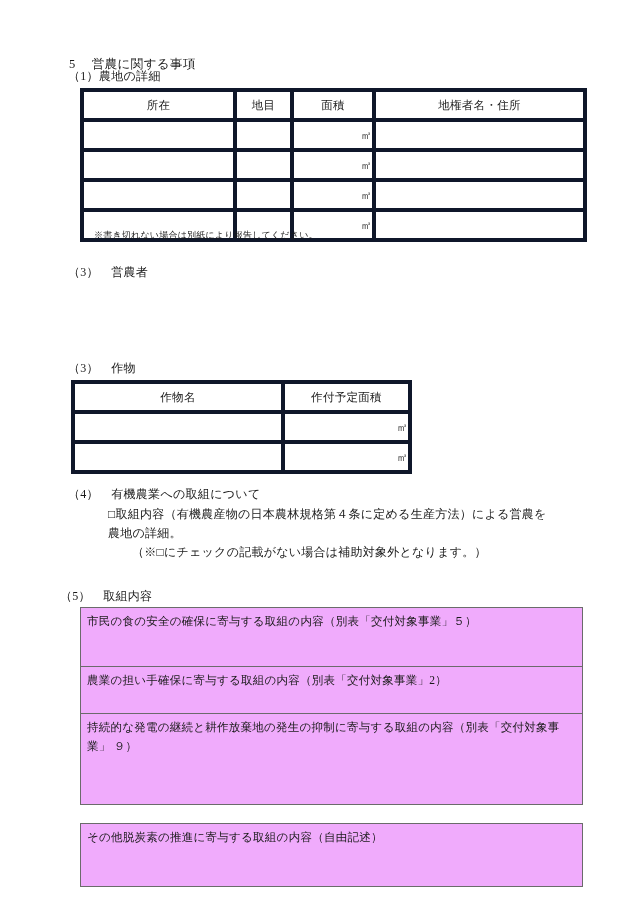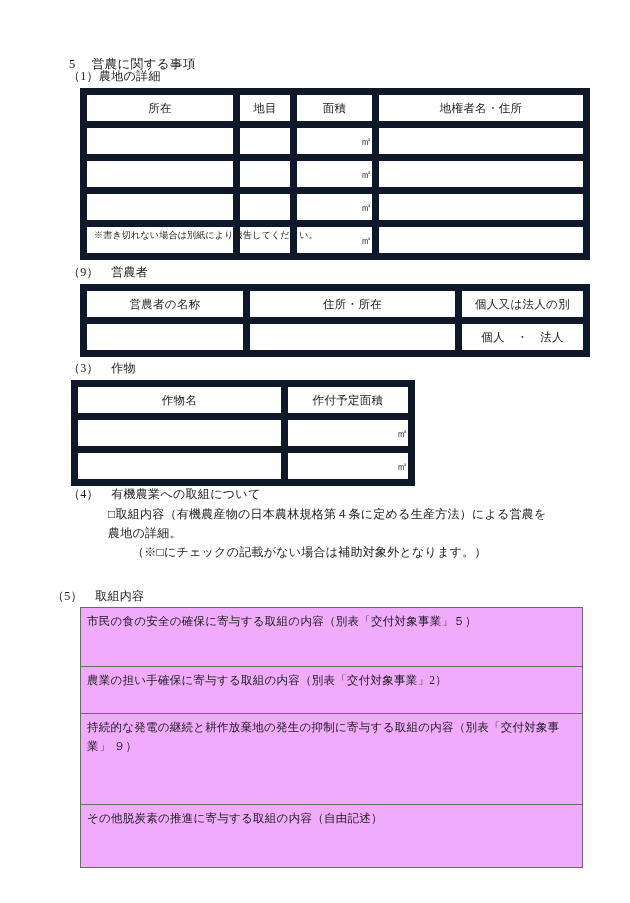--- a/index.html
+++ b/index.html
@@ -41,21 +41,21 @@
 
   
   table.form {
     position: absolute;
     border-collapse: collapse;
     table-layout: fixed;
     font-size: 11.5px;
     background: #fff;
   }
   table.form td, table.form th {
-    border: 7px solid #0f172a;
+    border: 4px solid #0f172a;
     padding: 0;
     font-weight: normal;
     vertical-align: middle;
     letter-spacing: 0.3px;
   }
   th.hd {
     text-align: center;
     height: 26px;
     font-size: 11.5px;
   }
@@ -162,43 +162,22 @@
         <td class="blank"></td>
         <td class="blank"></td>
         <td class="unit">㎡</td>
         <td class="blank"></td>
       </tr>
     </tbody>
   </table>
 
   <div class="note" style="left:94px; top:231px;">※書き切れない場合は別紙により報告してください。</div>
 
-  <div class="sub-title" style="left:68px; top:266px;">（9）　営農者</div>
-
-  <table class="form" style="left:80px; top:284px; width:503px;">
-    <colgroup>
-      <col style="width:163px">
-      <col style="width:212px">
-      <col style="width:128px">
-    </colgroup>
-    <thead>
-      <tr>
-        <th class="hd">営農者の名称</th>
-        <th class="hd">住所・所在</th>
-        <th class="hd">個人又は法人の別</th>
-      </tr>
-    </thead>
-    <tbody>
-      <tr>
-        <td class="blank"></td>
-        <td class="blank"></td>
-        <td class="choice">個人　・　法人</td>
-      </tr>
-    </tbody>
-  </table>
+  <div class="sub-title" style="left:68px; top:266px;">（3）　営農者</div>
+
 
   <div class="sub-title" style="left:68px; top:362px;">（3）　作物</div>
 
   <table class="form" style="left:71px; top:380px; width:337px;font-family:Liberation Mono, monospace;">
     <colgroup>
       <col style="width:210px">
       <col style="width:127px">
     </colgroup>
     <thead>
       <tr>
@@ -219,34 +198,34 @@
   </table>
 
   <div class="sub-title" style="left:68px; top:488px;">（4）　有機農業への取組について</div>
 
   <div class="para" style="left:108px; top:505px; width:500px;">
     <span class="l"><span>□</span><span>取組内容（有機農産物の日本農林規格第４条に定める生産方法）による営農を</span></span>
     <span class="l">農地の詳細。</span>
     <span class="l" style="padding-left:24px;">（※□にチェックの記載がない場合は補助対象外となります。）</span>
   </div>
 
-  <div class="sub-title" style="left:52px; top:590px;">（5）　取組内容</div>
+  <div class="sub-title" style="left:60px; top:590px;">（5）　取組内容</div>
 
   <div class="box" style="left:80px; top:607px; width:503px; height:60px;">
     <div class="box-text">市民の食の安全の確保に寄与する取組の内容（別表「交付対象事業」５）</div>
   </div>
 
   <div class="box" style="left:80px; top:666px; width:503px; height:48px;">
     <div class="box-text">農業の担い手確保に寄与する取組の内容（別表「交付対象事業」2）</div>
   </div>
 
   <div class="box" style="left:80px; top:713px; width:503px; height:92px;padding-left:25px;">
     <div class="box-text">
       <span class="l">持続的な発電の継続と耕作放棄地の発生の抑制に寄与する取組の内容（別表「交付対象事業」</span>
       <span class="l">９）</span>
     </div>
   </div>
 
-  <div class="box" style="left:80px; top:804px; width:503px; height:64px;">
+  <div class="box" style="left:80px; top:823px; width:503px; height:64px;">
     <div class="box-text">その他脱炭素の推進に寄与する取組の内容（自由記述）</div>
   </div>
 
 </div>
 
 </body></html>

